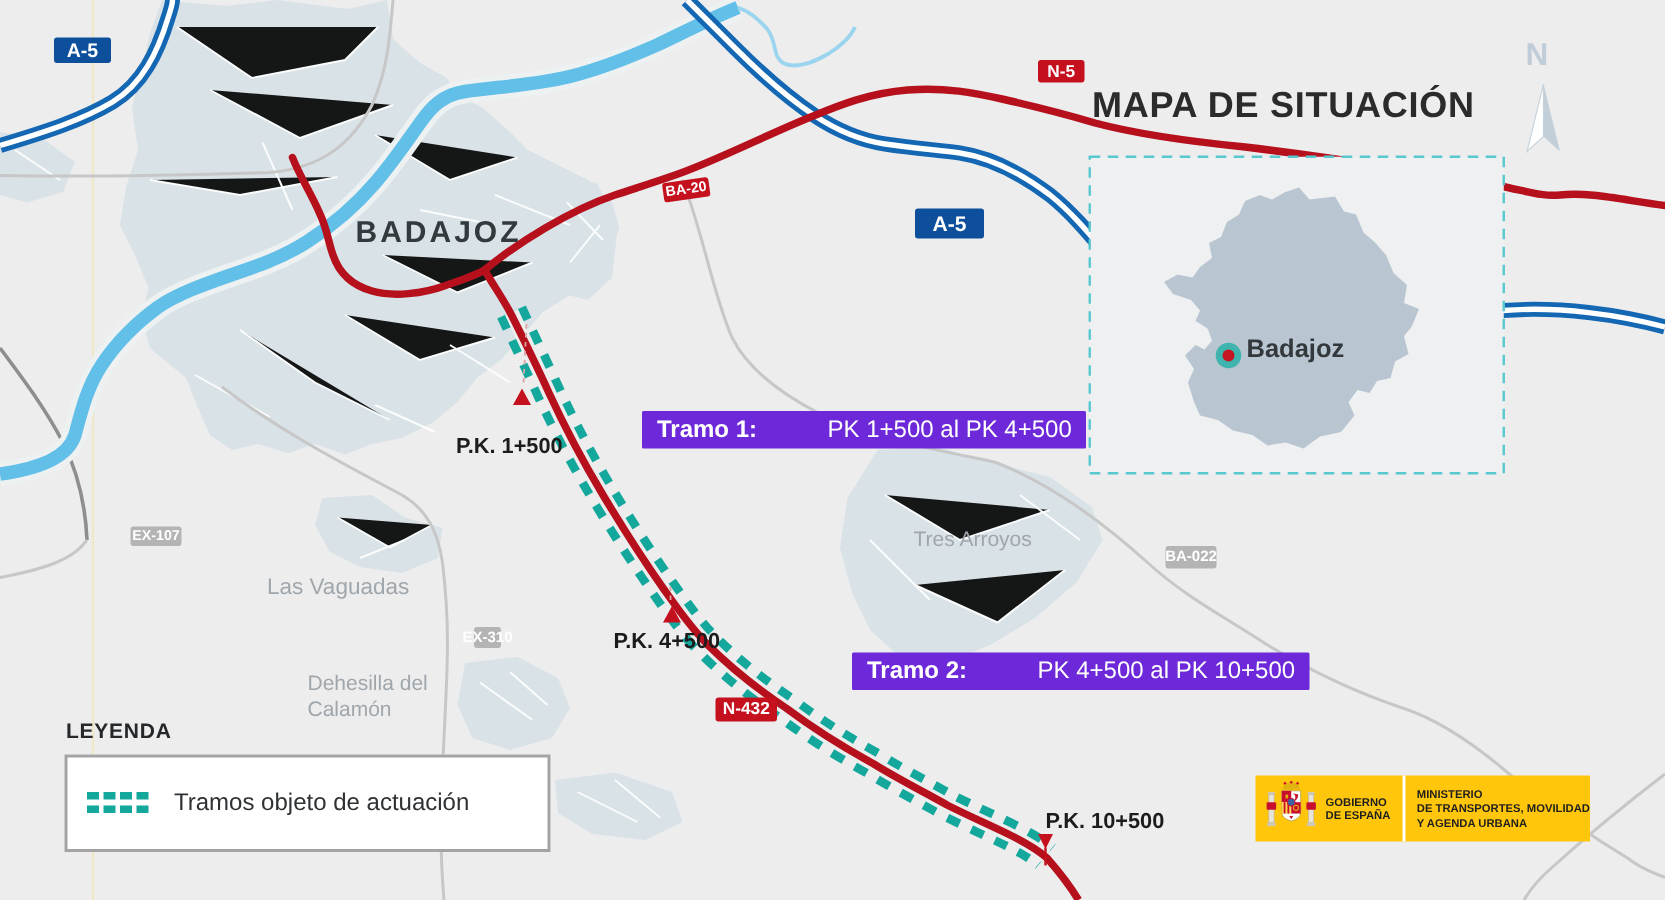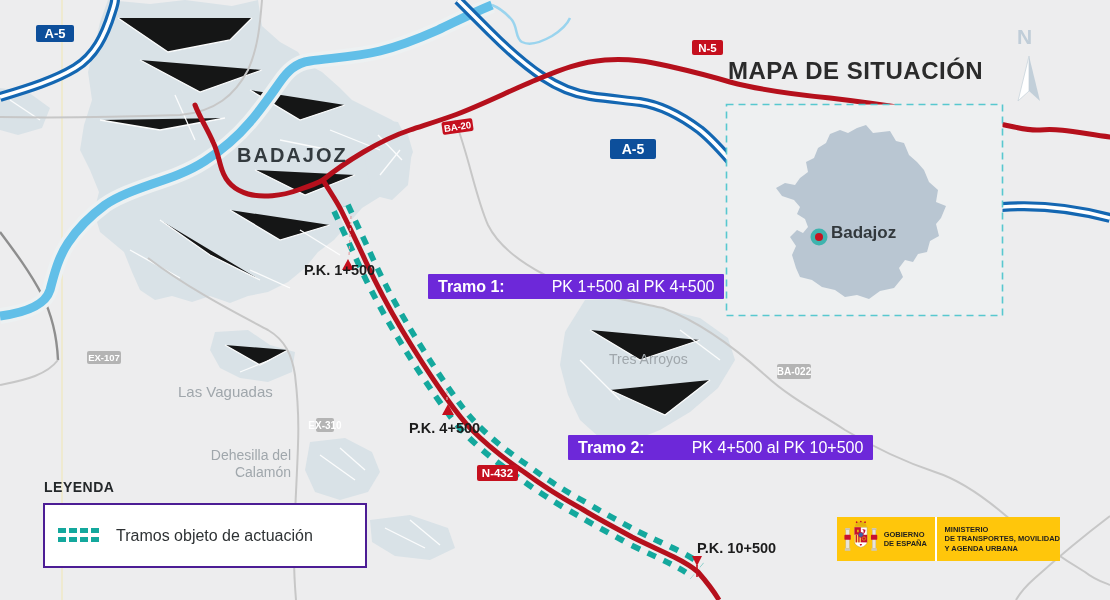--- a/index.html
+++ b/index.html
@@ -14,21 +14,21 @@
   .badge{display:flex;align-items:center;justify-content:center;color:#fff;
          font-weight:bold;border-radius:2px;box-sizing:border-box;}
   .badge-blue{background:#0d4f9b;}
   .badge-red{background:#c5101e;}
   .badge-gray{background:#b4b4b4;}
   .tramo{display:flex;align-items:center;background:#6d28d9;color:#fff;
          height:25px;padding:0 10px;font-size:16px;border-radius:1px;gap:40px;}
   .tramo b{font-weight:bold;margin-right:7px;}
   .legend-head{font-size:14px;font-weight:bold;color:#24282a;letter-spacing:.5px;}
   .legend-box{display:flex;align-items:center;background:#ffffff;
-              border:2px solid #4c1d95;box-sizing:border-box;}
+              border:2px solid #a3a3a3;box-sizing:border-box;}
   .legend-text{font-size:16px;color:#2e3234;margin-left:16px;}
   .compass-n{font-size:21px;font-weight:bold;color:#c0cdd8;}
   .inset-city{font-size:17px;font-weight:bold;color:#32383c;}
   .logo{display:flex;align-items:center;background:#ffc60b;box-sizing:border-box;}
   .logo-gov{font-size:7.5px;line-height:9px;font-weight:bold;color:#1f1f1f;margin-left:6px;}
   .logo-div{width:2px;height:44px;background:#ffffff;margin:0 8px;}
   .logo-min{font-size:7.5px;line-height:9.5px;font-weight:bold;color:#1f1f1f;}
 </style>
 </head>
 <body>
@@ -149,26 +149,26 @@
   <div class="ov badge badge-blue" style="left:610px;top:139px;width:46px;height:20px;font-size:14px;">A-5</div>
   <div class="ov badge badge-red" style="left:692px;top:40px;width:31px;height:15px;font-size:11.5px;">N-5</div>
   <div class="ov badge badge-red" style="left:442px;top:120px;width:31px;height:13px;font-size:9.5px;transform:rotate(-8deg);">BA-20</div>
   <div class="ov badge badge-red" style="left:477px;top:465px;width:41px;height:16px;font-size:11.5px;">N-432</div>
   <div class="ov badge badge-gray" style="left:87px;top:351px;width:34px;height:13px;font-size:9.5px;">EX-107</div>
   <div class="ov badge badge-gray" style="left:316px;top:418px;width:18px;height:14px;font-size:10px;">EX-310</div>
   <div class="ov badge badge-gray" style="left:777px;top:364px;width:34px;height:15px;font-size:10px;">BA-022</div>
 
   <div class="ov place" style="left:178px;top:383px;">Las Vaguadas</div>
   <div class="ov place" style="left:609px;top:351px;font-size:14px;">Tres Arroyos</div>
-  <div class="ov place" style="left:205px;top:447px;width:86px;text-align:right;font-size:14px;line-height:17px;white-space:normal;">
+  <div class="ov place" style="left:205px;top:447px;width:86px;text-align:left;font-size:14px;line-height:17px;white-space:normal;">
     <div>Dehesilla del</div>
     <div>Calamón</div>
   </div>
 
-  <div class="ov pk" style="left:304px;top:262px;">P.K. 1+500</div>
+  <div class="ov pk" style="left:304px;top:290px;">P.K. 1+500</div>
   <div class="ov pk" style="left:409px;top:420px;">P.K. 4+500</div>
   <div class="ov pk" style="left:697px;top:540px;">P.K. 10+500</div>
 
   <div class="ov tramo" style="left:428px;top:274px;">
     <b>Tramo 1:</b>
     <span>PK 1+500 al PK 4+500</span>
   </div>
   <div class="ov tramo" style="left:568px;top:435px;">
     <b>Tramo 2:</b>
     <span>PK 4+500 al PK 10+500</span>

